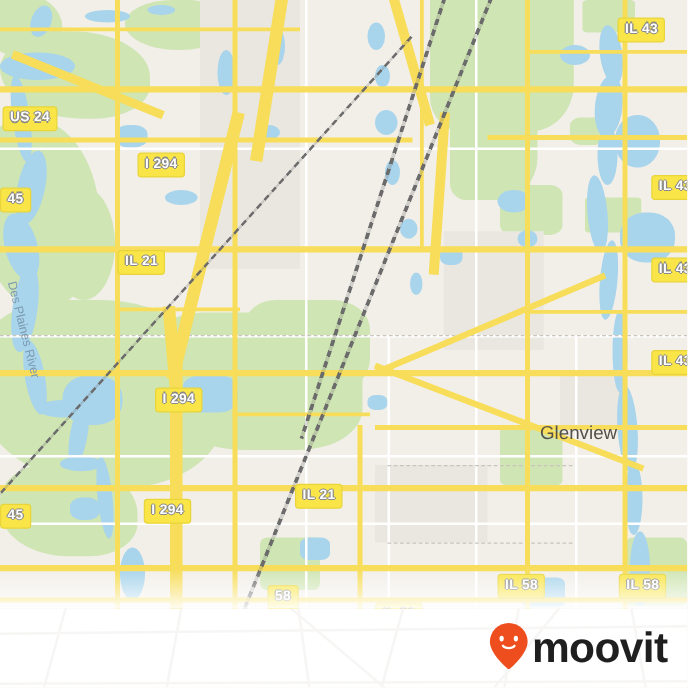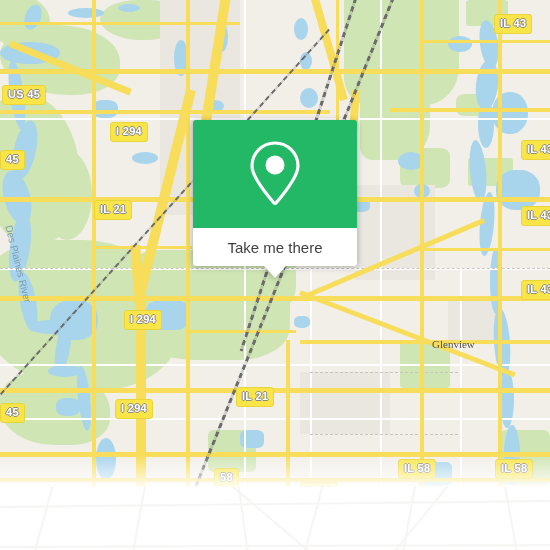--- a/index.html
+++ b/index.html
@@ -84,23 +84,23 @@
     text-shadow:
        1px 0 0 #8a8a8a, -1px 0 0 #8a8a8a,
        0 1px 0 #8a8a8a, 0 -1px 0 #8a8a8a;
     white-space: nowrap;
     font-family: "Liberation Sans", sans-serif;
   }
 
   .city-label {
     position: absolute;
     color: #53504b;
-    font-size: 11px;
+    font-size: 15px;
     white-space: nowrap;
-    font-family: Liberation Serif, serif;
+    font-family: Liberation Sans, sans-serif;
   }
   .river-label {
     position: absolute;
     color: #7c9bb0;
     font-size: 10px;
     white-space: nowrap;
     transform-origin: 0 0;
     font-family: "Liberation Sans", sans-serif;
   }
 
@@ -363,21 +363,21 @@
       <div class="rail" style="left:398px; top:-10px; width:620px; height:3px; transform:rotate(112deg);"></div>
       <div class="rail" style="left:330px; top:30px;  width:560px; height:2px; transform:rotate(132deg);"></div>
     </div>
 
     <div class="layer">
       <div class="city-label" style="left:432px; top:338px;">Glenview</div>
       <div class="river-label" style="left:14px; top:224px; transform:rotate(76deg);">Des Plaines River</div>
     </div>
 
     <div class="layer">
-      <div class="shield" style="left:2px;   top:85px;">US 45</div>
+      <div class="shield" style="left:2px;   top:85px;">US 24</div>
       <div class="shield" style="left:110px; top:122px;">I 294</div>
       <div class="shield" style="left:0px;   top:150px;">45</div>
       <div class="shield" style="left:94px;  top:200px;">IL 21</div>
       <div class="shield" style="left:124px; top:310px;">I 294</div>
       <div class="shield" style="left:115px; top:399px;">I 294</div>
       <div class="shield" style="left:0px;   top:403px;">45</div>
       <div class="shield" style="left:236px; top:387px;">IL 21</div>
       <div class="shield" style="left:494px; top:14px;">IL 43</div>
       <div class="shield" style="left:521px; top:140px;">IL 43</div>
       <div class="shield" style="left:521px; top:206px;">IL 43</div>
@@ -385,48 +385,45 @@
       <div class="shield" style="left:214px; top:468px;">58</div>
       <div class="shield" style="left:398px; top:459px;">IL 58</div>
       <div class="shield" style="left:495px; top:459px;">IL 58</div>
       <div class="shield" style="left:300px; top:482px;">IL 21</div>
     </div>
 
     <div id="map-fade"></div>
 
   </div>
 
-  <div id="popup">
-    <div id="popup-head">
-      <span>
-        <svg width="56" height="66" viewBox="0 0 56 66" fill="none" aria-hidden="true">
-          <path d="M28 4 C15.3 4 5 14.3 5 27 C5 37.5 21 57 27 64 C27.5 64.6 28.5 64.6 29 64 C35 57 51 37.5 51 27 C51 14.3 40.7 4 28 4 Z" stroke="#ffffff" stroke-width="3.2" fill="none"></path>
-          <circle cx="28" cy="26" r="9.5" fill="#ffffff"></circle>
-        </svg>
-      </span>
-    </div>
-    <div id="popup-foot">
-      <span id="popup-foot-label">Take me there</span>
-    </div>
-    <div id="popup-tail"></div>
-  </div>
 
   <div id="footer">
     <svg id="footer-watermark" viewBox="0 0 550 110" preserveAspectRatio="none" aria-hidden="true">
       <g stroke="#b9b3a8" stroke-width="2" fill="none">
         <path d="M0 10 L550 10"></path>
         <path d="M0 48 L550 42"></path>
         <path d="M0 88 L550 86"></path>
         <path d="M60 0 L30 110"></path>
         <path d="M150 0 L130 110"></path>
         <path d="M235 0 L250 110"></path>
         <path d="M330 0 L300 110"></path>
         <path d="M420 0 L400 110"></path>
         <path d="M500 0 L520 110"></path>
         <path d="M200 0 L330 110"></path>
         <path d="M470 0 L380 110"></path>
       </g>
     </svg>
 
 
+    <div id="brand">
+      <span>
+        <svg width="32" height="38" viewBox="0 0 32 38" aria-hidden="true">
+          <path d="M16 0.8 C7.6 0.8 0.9 7.5 0.9 15.8 C0.9 24.6 12.6 35.3 15.2 37.4 C15.7 37.8 16.3 37.8 16.8 37.4 C19.4 35.3 31.1 24.6 31.1 15.8 C31.1 7.5 24.4 0.8 16 0.8 Z" fill="#ee4e1e"></path>
+          <ellipse cx="10.3" cy="13.3" rx="1.7" ry="2.3" fill="#ffffff"></ellipse>
+          <ellipse cx="21.7" cy="13.3" rx="1.7" ry="2.3" fill="#ffffff"></ellipse>
+          <path d="M11.4 19.2 C13.2 21.6 18.8 21.6 20.6 19.2" stroke="#ffffff" stroke-width="1.9" fill="none" stroke-linecap="round"></path>
+        </svg>
+      </span>
+      <span id="brand-word">moovit</span>
+    </div>
   </div>
 
 </div>
 
 </body></html>

